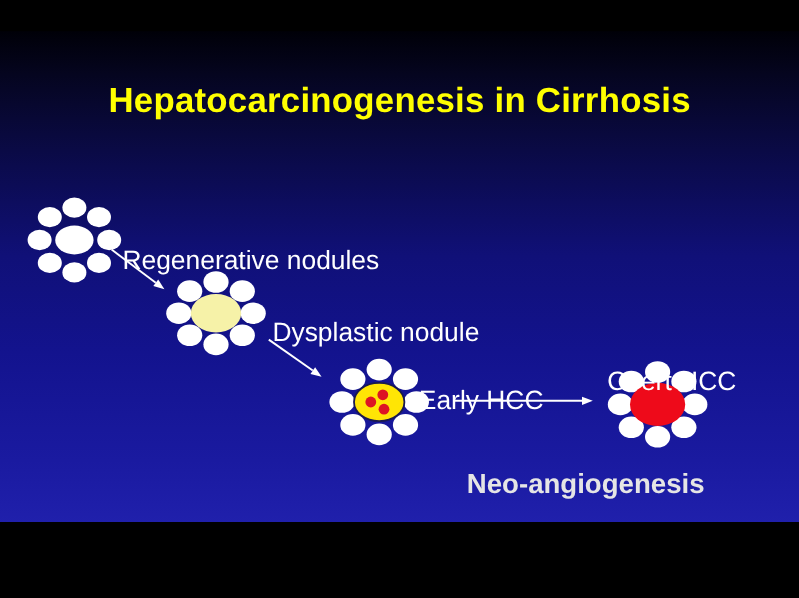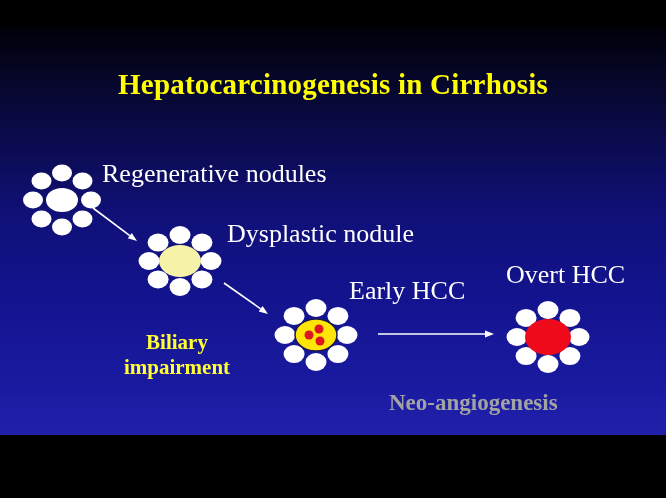--- a/index.html
+++ b/index.html
@@ -1,46 +1,46 @@
 <!DOCTYPE html>
 <html><head>
 <meta charset="utf-8">
 <style>
   html,body{margin:0;padding:0;background:#000;}
   .stage{
     position:relative;width:666px;height:460px;overflow:hidden;background:#000;
-    font-family:Liberation Serif, serif;
+    font-family:Liberation Sans, sans-serif;
   }
   .slide{
     position:absolute;left:0;top:26px;width:666px;height:447px;
     background:linear-gradient(180deg,#000008 0%,#05051f 8%,#0a0a45 22%,#101078 42%,#13138e 60%,#1a1aa0 80%,#2424b4 100%);
   }
   .bar{position:absolute;left:0;width:666px;background:#000;}
   .bar.top{top:0;height:26px;}
   .bar.bottom{bottom:0;height:25px;}
   .title{
     position:absolute;left:0;top:42px;width:666px;text-align:center;
     color:#ffff00;font-size:29px;font-weight:bold;letter-spacing:0.2px;
   }
   .subtitle{
     position:absolute;left:0;top:88px;width:666px;text-align:center;
     color:#ffff00;font-size:20px;font-weight:bold;font-style:italic;
   }
-  .lbl{position:absolute;color:#ffffff;font-size:26px;white-space:nowrap;}
+  .lbl{position:absolute;color:#ffffff;font-size:22px;white-space:nowrap;margin-top:45px;}
   .lbl-regen{left:102px;top:159px;}
   .lbl-dysp{left:227px;top:219px;}
   .lbl-early{left:349px;top:276px;}
   .lbl-overt{left:506px;top:260px;text-align:right;}
   .biliary{
     position:absolute;left:77px;top:330px;width:200px;text-align:center;
     color:#ffff33;font-size:21px;font-weight:bold;line-height:25px;
   }
   .neo{
     position:absolute;left:389px;top:390px;
-    color:#a3a3a3;font-size:23px;font-weight:bold;white-space:nowrap;
+    color:#e5e5e5;font-size:23px;font-weight:bold;white-space:nowrap;
   }
   #diagram{position:absolute;left:0;top:0;pointer-events:none;}
   .nav{position:absolute;left:10px;top:446px;display:flex;gap:11px;}
   .nav-btn{width:17px;height:15px;cursor:pointer;opacity:0.75;}
   .nav-btn svg{display:block;}
 </style>
 </head>
 <body>
 
 <div class="stage">
@@ -110,24 +110,20 @@
         <ellipse cx="526.079689783217" cy="317.90811690796323" rx="10.5" ry="9" fill="#ffffff"></ellipse>
         <ellipse cx="548" cy="337" rx="23" ry="18" fill="#ee0a1a"></ellipse>
       </g>
     </svg>
 
   <div class="lbl lbl-regen">Regenerative nodules</div>
   <div class="lbl lbl-early">Early HCC</div>
   <div class="lbl lbl-dysp">Dysplastic nodule</div>
   <div class="lbl lbl-overt">Overt HCC</div>
 
-  <div class="biliary">
-    <div>Biliary</div>
-    <div>impairment</div>
-  </div>
 
   <div class="neo">Neo-angiogenesis</div>
 
   <div class="nav">
     <span class="nav-btn">
       <svg width="17" height="15" viewBox="0 0 17 15">
         <path d="M9.5 2 L2.5 7.5 L9.5 13 L9.5 9.8 L15 9.8 L15 5.2 L9.5 5.2 Z" fill="#3a3ab8" stroke="#7a7ade" stroke-width="0.9"></path>
       </svg>
     </span>
     <span class="nav-btn">

